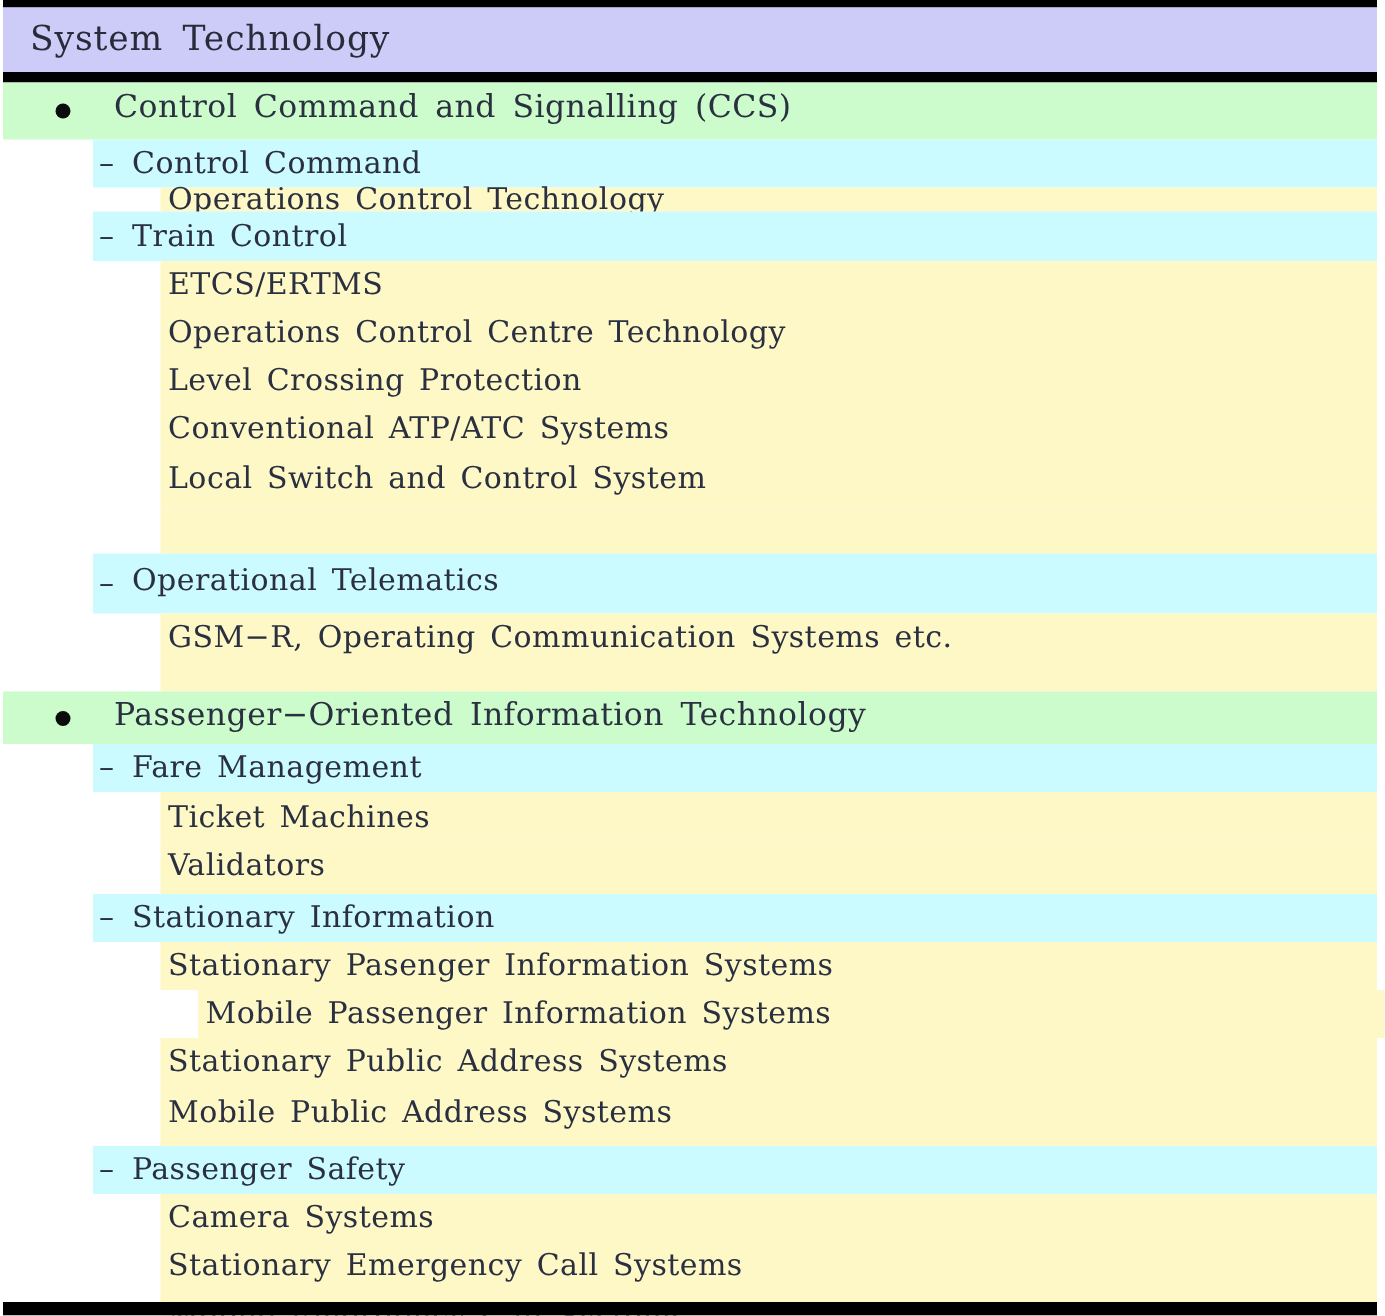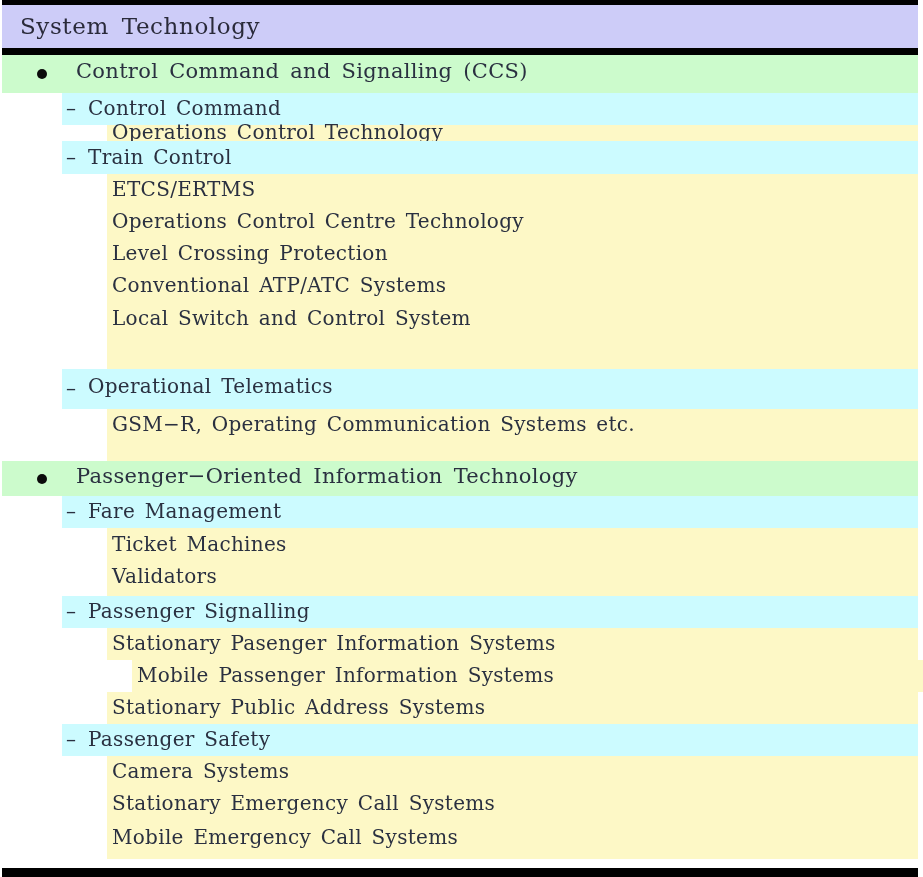--- a/index.html
+++ b/index.html
@@ -195,34 +195,38 @@
         <div class="band"></div>
         <span class="row-label vcenter">Ticket Machines</span>
       </div>
       <div class="row row-l3" style="height: 35px;">
         <div class="band"></div>
         <span class="row-label vtop" style="top: 3px; transform: none;">Validators</span>
       </div>
       <div class="row row-l2" style="height: 32px;">
         <div class="band"></div>
         <span class="marker marker-dash vcenter">–</span>
-        <span class="row-label vcenter">Passenger Signalling</span>
+        <span class="row-label vcenter">Stationary Information</span>
       </div>
       <div class="row row-l3" style="height: 32px;">
         <div class="band"></div>
         <span class="row-label vcenter">Stationary Pasenger Information Systems</span>
       </div>
       <div class="row row-l3" style="height: 32px; margin-left: 25px;">
         <div class="band"></div>
         <span class="row-label vcenter">Mobile Passenger Information Systems</span>
       </div>
       <div class="row row-l3" style="height: 32px;">
         <div class="band"></div>
         <span class="row-label vcenter">Stationary Public Address Systems</span>
       </div>
+      <div class="row row-l3" style="height: 40px;">
+        <div class="band"></div>
+        <span class="row-label vtop" style="top: 5px; transform: none;">Mobile Public Address Systems</span>
+      </div>
       <div class="row row-l2" style="height: 32px;">
         <div class="band"></div>
         <span class="marker marker-dash vcenter">–</span>
         <span class="row-label vcenter">Passenger Safety</span>
       </div>
       <div class="row row-l3" style="height: 32px;">
         <div class="band"></div>
         <span class="row-label vcenter">Camera Systems</span>
       </div>
       <div class="row row-l3" style="height: 32px;">

